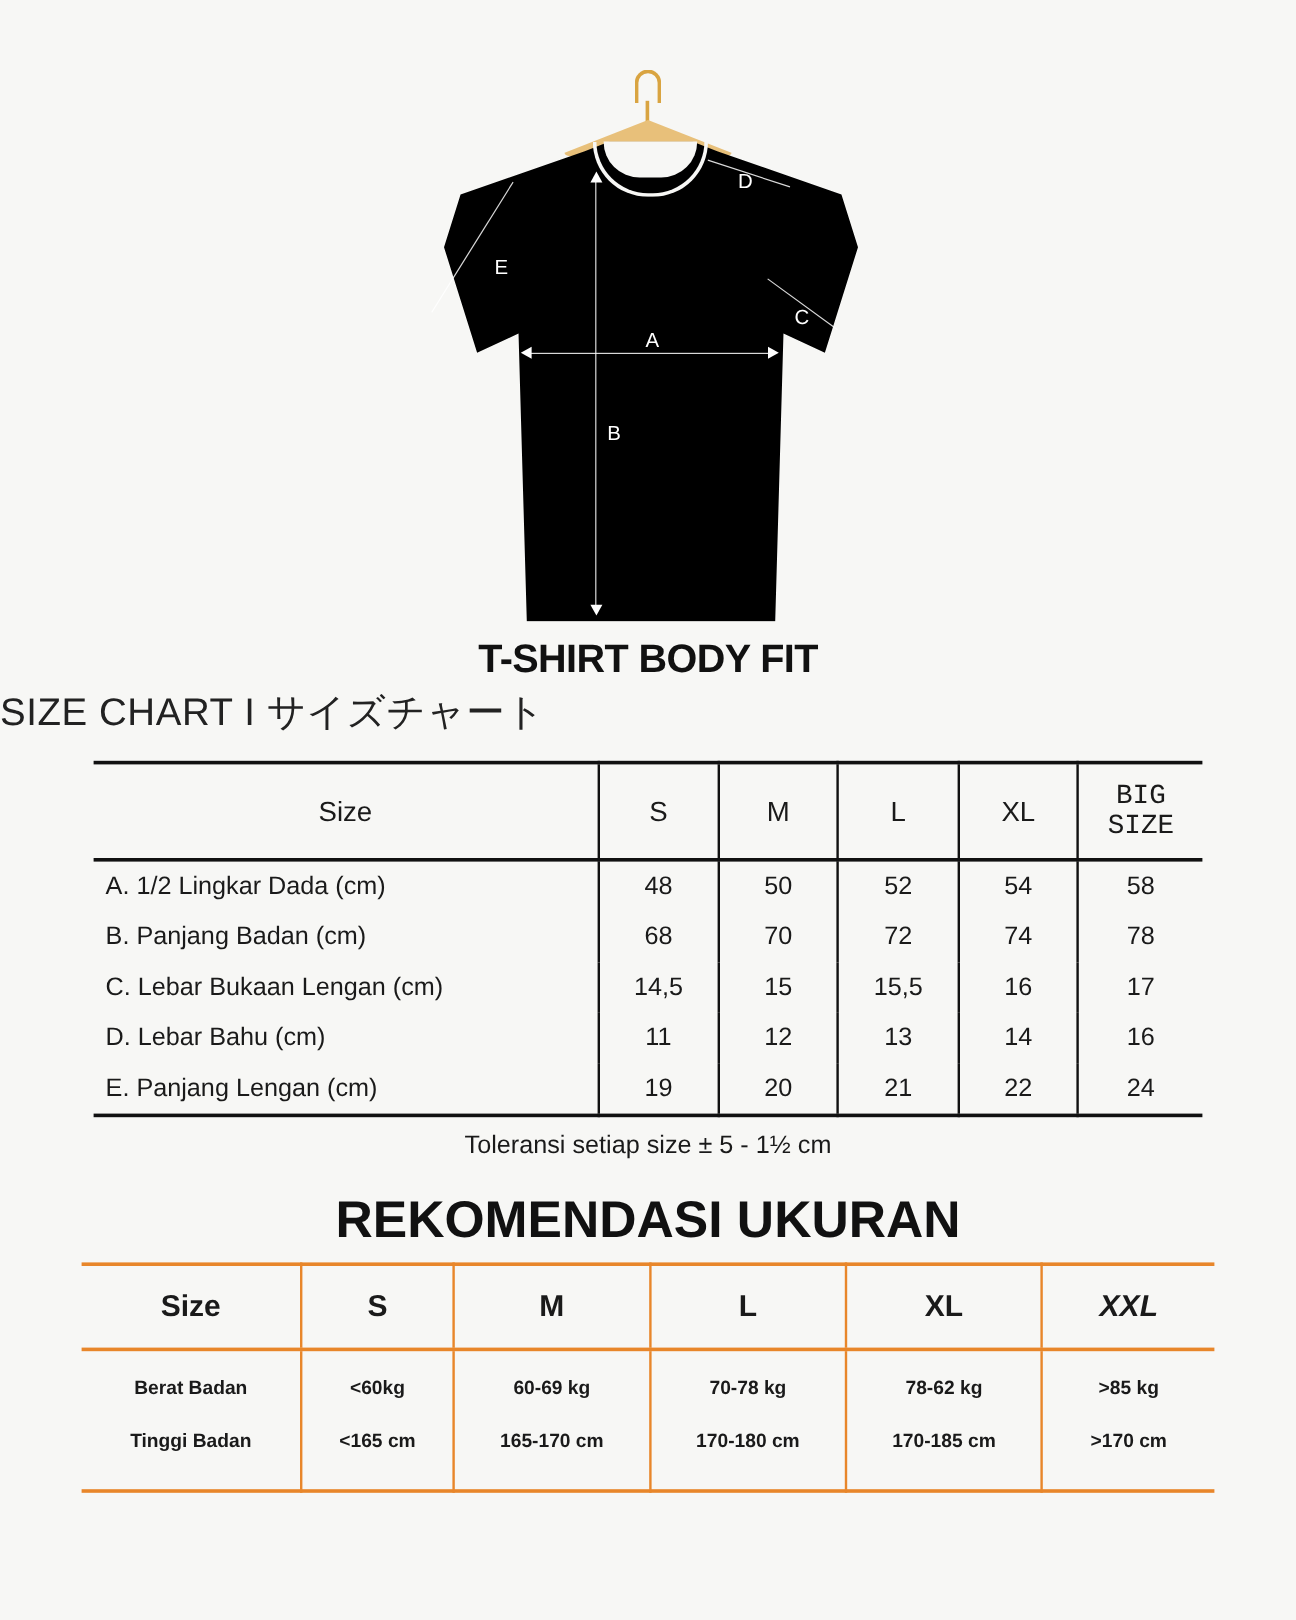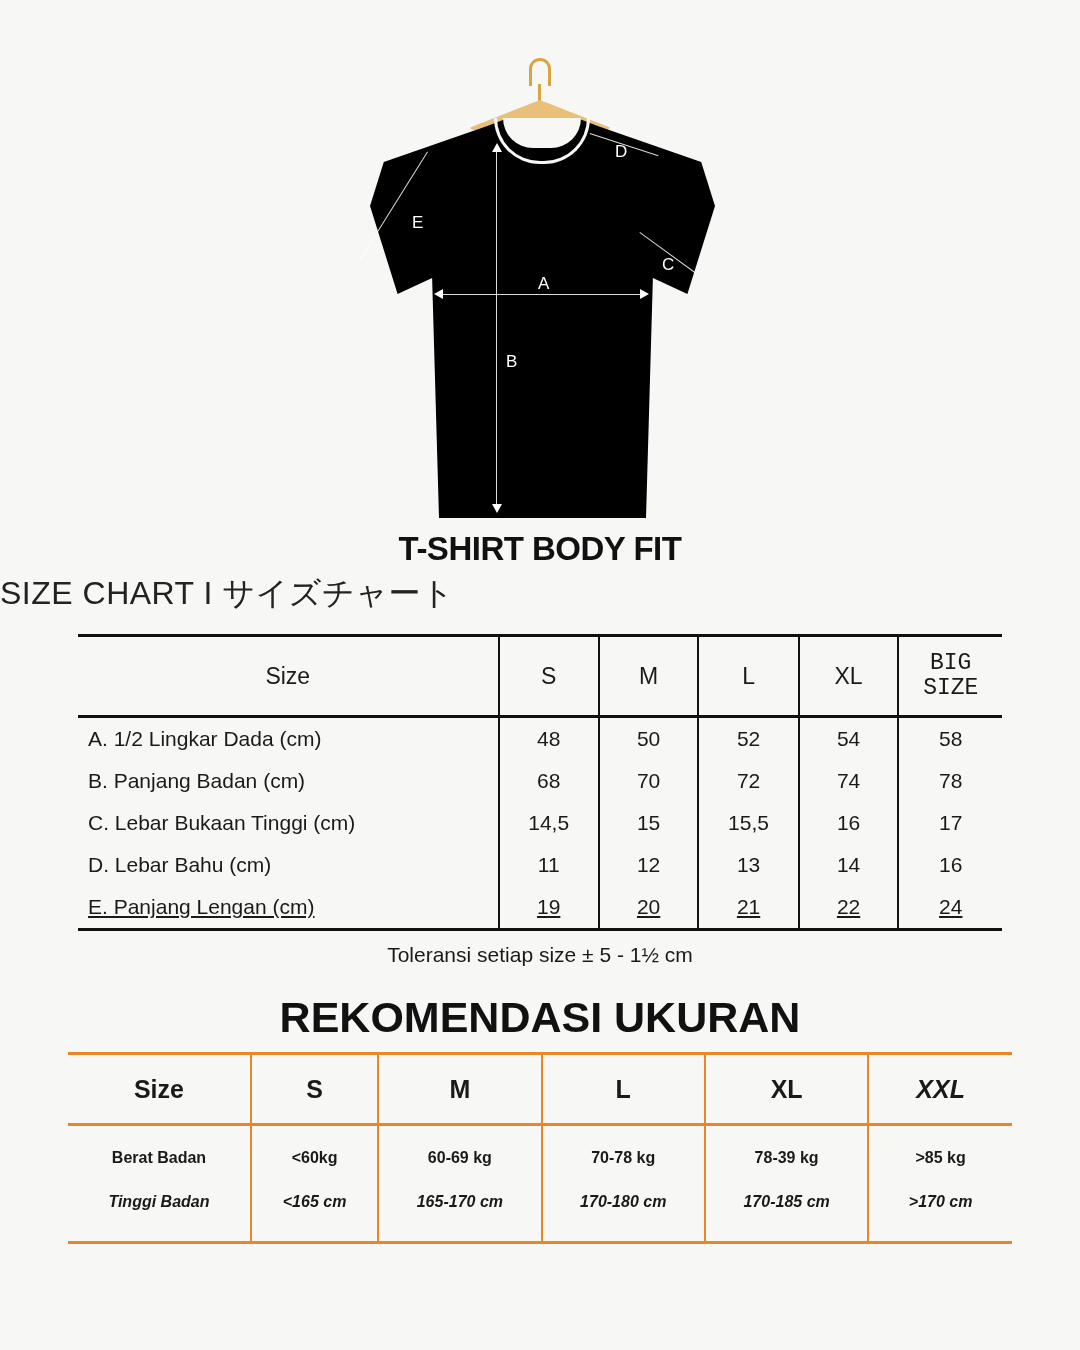--- a/index.html
+++ b/index.html
@@ -175,21 +175,20 @@
     font-size: 23px;
     height: 78px;
     vertical-align: middle;
   }
   table.size-table thead tr {
     border-top: 3px solid #111;
     border-bottom: 3px solid #111;
   }
   table.size-table tbody tr:last-child {
     border-bottom: 3px solid #111;
-    text-decoration: underline;
   }
   table.size-table tbody td {
     height: 42px;
     text-align: center;
     vertical-align: middle;
     font-size: 21px;
   }
   table.size-table .rowlabel {
     text-align: left;
     padding-left: 10px;
@@ -255,21 +254,21 @@
     width: 196px;
   }
   table.rek-table tbody tr:last-child {
     border-bottom: 3px solid #e8862a;
   }
   table.rek-table tbody td {
     height: 44px;
     font-size: 16px;
   }
   table.rek-table tbody tr:first-child td { padding-top: 10px; }
-  table.rek-table tbody tr:last-child td { padding-bottom: 17px; font-style: italic; }
+  table.rek-table tbody tr:last-child td { padding-bottom: 17px; }
   .rek-c1 { width: 130px; }
   .rek-c2 { width: 175px; }
   .rek-c3 { width: 175px; }
   .rek-c4 { width: 175px; }
   .rek-c5 { width: 150px; font-style: italic; }
 </style>
 </head>
 <body>
 
 <div class="page">
@@ -328,21 +327,21 @@
         </tr>
         <tr>
           <td class="rowlabel">B. Panjang Badan (cm)</td>
           <td>68</td>
           <td>70</td>
           <td>72</td>
           <td>74</td>
           <td>78</td>
         </tr>
         <tr>
-          <td class="rowlabel">C. Lebar Bukaan Tinggi (cm)</td>
+          <td class="rowlabel">C. Lebar Bukaan Lengan (cm)</td>
           <td>14,5</td>
           <td>15</td>
           <td>15,5</td>
           <td>16</td>
           <td>17</td>
         </tr>
         <tr>
           <td class="rowlabel">D. Lebar Bahu (cm)</td>
           <td>11</td>
           <td>12</td>
@@ -377,21 +376,21 @@
           <th class="rek-c4">XL</th>
           <th class="rek-c5">XXL</th>
         </tr>
       </thead>
       <tbody>
         <tr>
           <td class="first">Berat Badan</td>
           <td>&lt;60kg</td>
           <td>60-69 kg</td>
           <td>70-78 kg</td>
-          <td>78-39 kg</td>
+          <td>78-62 kg</td>
           <td>&gt;85 kg</td>
         </tr>
         <tr>
           <td class="first">Tinggi Badan</td>
           <td>&lt;165 cm</td>
           <td>165-170 cm</td>
           <td>170-180 cm</td>
           <td>170-185 cm</td>
           <td>&gt;170 cm</td>
         </tr>

